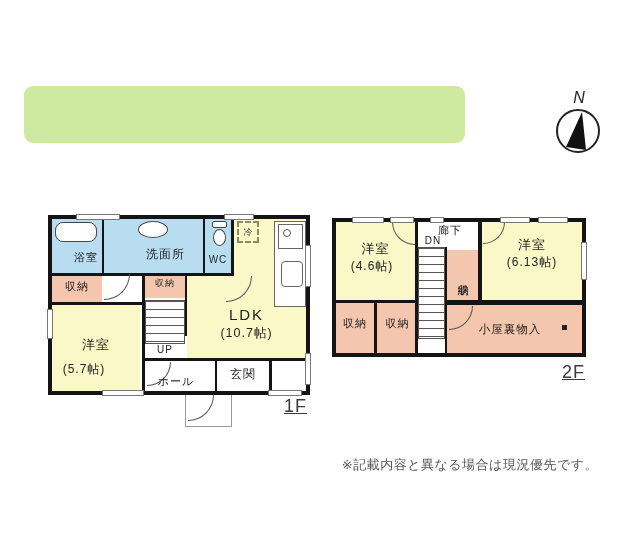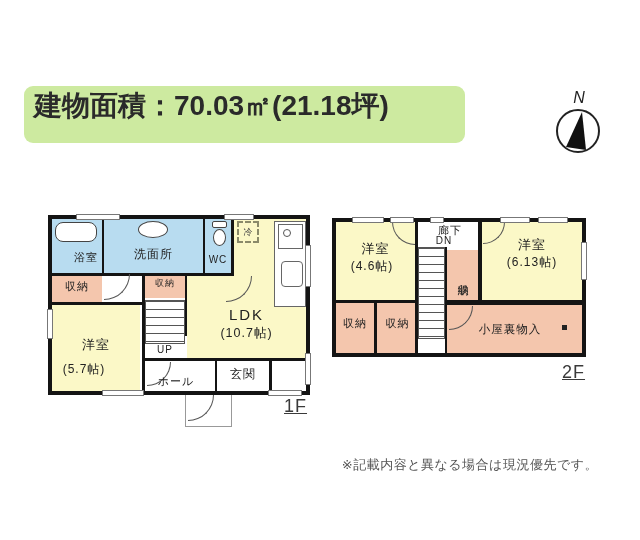--- a/index.html
+++ b/index.html
@@ -37,21 +37,20 @@
          border:1.5px solid #999;border-top:none;box-sizing:border-box;}
   .footer-note{position:absolute;right:42px;top:456px;font-size:13px;color:#555;letter-spacing:0.5px;}
   .sq{position:absolute;background:#222;}
 </style>
 </head>
 <body>
 
 <div class="page">
 
   <div class="header">
-    <div class="h1">建物面積：70.03㎡(21.18坪)</div>
   </div>
 
   <svg style="position:absolute;left:548px;top:86px;" width="60" height="70" viewBox="0 0 60 70">
     <text x="31" y="17" text-anchor="middle" font-size="16" font-style="italic" fill="#222">N</text>
     <circle cx="30" cy="45" r="21" fill="none" stroke="#222" stroke-width="2"></circle>
     <polygon points="34,26 18,61 38,64" fill="#111"></polygon>
   </svg>
 
   <div class="plan" style="left:48px;top:215px;width:254px;height:172px;">
 
@@ -99,21 +98,21 @@
 
     <div class="win-h" style="left:24px;top:-5px;width:44px;"></div>
     <div class="win-h" style="left:172px;top:-5px;width:30px;"></div>
     <div class="win-v" style="right:-5px;top:26px;height:42px;"></div>
     <div class="win-v" style="right:-5px;top:134px;height:32px;"></div>
     <div class="win-h" style="left:50px;bottom:-5px;width:42px;"></div>
     <div class="win-h" style="left:216px;bottom:-5px;width:34px;"></div>
     <div class="win-v" style="left:-5px;top:90px;height:30px;"></div>
 
     <div class="rlabel" style="left:0;top:33px;width:68px;font-size:11px;">浴室</div>
-    <div class="rlabel" style="left:52px;top:29px;width:99px;font-size:12px;">洗面所</div>
+    <div class="rlabel" style="left:52px;top:29px;width:99px;font-size:12px;padding-left:12px;">洗面所</div>
     <div class="rlabel" style="left:153px;top:36px;width:26px;font-size:10px;">WC</div>
     <div class="rlabel" style="left:0;top:62px;width:50px;font-size:11px;">収納</div>
     <div class="rlabel" style="left:93px;top:60px;width:40px;font-size:9px;">収納</div>
     <div class="rlabel" style="left:0;top:119px;width:88px;font-size:13px;">洋室</div>
     <div class="rlabel" style="left:0;top:144px;width:64px;font-size:12px;">(5.7帖)</div>
     <div class="rlabel" style="left:135px;top:88px;width:119px;font-size:15px;letter-spacing:2px;">LDK</div>
     <div class="rlabel" style="left:135px;top:108px;width:119px;font-size:12.5px;text-align:center;">(10.7帖)</div>
     <div class="rlabel" style="left:93px;top:126px;width:40px;font-size:10px;">UP</div>
     <div class="rlabel" style="left:93px;top:157px;width:62px;font-size:11px;">ホール</div>
     <div class="rlabel" style="left:165px;top:149px;width:52px;font-size:12px;">玄関</div>
@@ -149,21 +148,21 @@
     <div class="win-h" style="left:16px;top:-5px;width:32px;"></div>
     <div class="win-h" style="left:54px;top:-5px;width:24px;"></div>
     <div class="win-h" style="left:94px;top:-5px;width:14px;"></div>
     <div class="win-h" style="left:164px;top:-5px;width:30px;"></div>
     <div class="win-h" style="left:202px;top:-5px;width:30px;"></div>
     <div class="win-v" style="right:-5px;top:20px;height:38px;"></div>
 
     <div class="rlabel" style="left:0;top:20px;width:79px;font-size:13px;">洋室</div>
     <div class="rlabel" style="left:0;top:38px;width:72px;font-size:12px;">(4.6帖)</div>
     <div class="rlabel" style="left:82px;top:3px;width:64px;font-size:11px;">廊下</div>
-    <div class="rlabel" style="left:82px;top:14px;width:30px;font-size:10px;margin-left:11px;">DN</div>
+    <div class="rlabel" style="left:82px;top:14px;width:30px;font-size:10px;">DN</div>
     <div class="rlabel" style="left:0;top:96px;width:38px;font-size:11px;">収納</div>
     <div class="rlabel" style="left:41px;top:96px;width:41px;font-size:11px;">収納</div>
     <div class="rlabel vert" style="left:111px;top:31px;width:31px;height:45px;font-size:11px;">収納</div>
     <div class="rlabel" style="left:146px;top:16px;width:100px;font-size:13px;">洋室</div>
     <div class="rlabel" style="left:146px;top:34px;width:100px;font-size:12px;">(6.13帖)</div>
     <div class="rlabel" style="left:109px;top:101px;width:130px;font-size:11.5px;">小屋裏物入</div>
     <div class="sq" style="left:226px;top:103px;width:5px;height:5px;"></div>
   </div>
   <div class="floor-tag" style="left:562px;top:362px;">2F</div>
 

